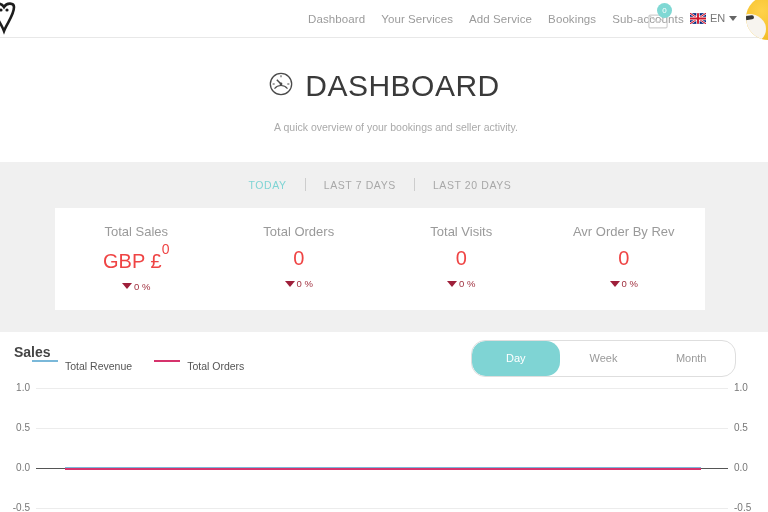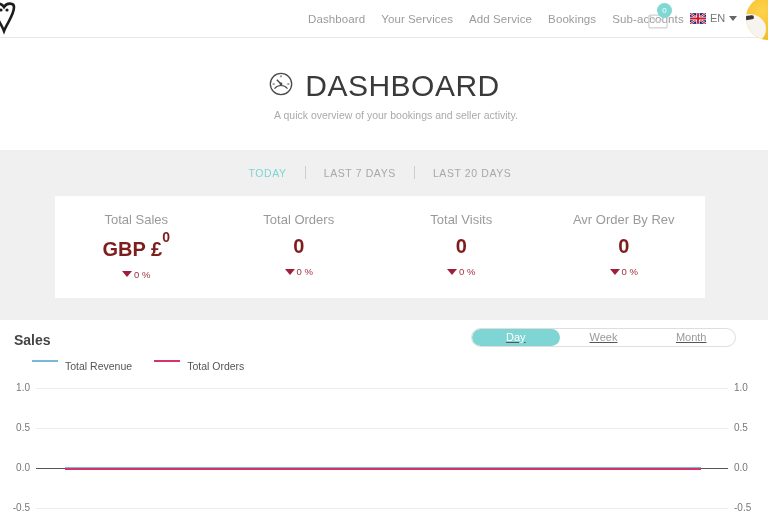--- a/index.html
+++ b/index.html
@@ -123,21 +123,21 @@
     gap: 11px;
   }
   .title-text {
     font-size: 30px;
     color: #3a3a3a;
     letter-spacing: .5px;
     font-weight: normal;
     margin: 0;
   }
   .subtitle {
-    margin-top: 6px;
+    margin-top: 18px;
     font-size: 10.5px;
     color: #aaaaaa;
     padding-left: 24px;
   }
 
   
   .grey-band {
     margin-top: 29px;
     background: #f0f0f0;
     padding: 16px 8px 22px 0;
@@ -170,23 +170,23 @@
     padding: 16px 0 18px 0;
   }
   .stat { flex: 1; text-align: center; }
   .stat-label {
     font-size: 13px;
     color: #9a9a9a;
     margin-bottom: 8px;
   }
   .stat-value {
     font-size: 20px;
-    color: #7f1d1d;
+    color: #ef4444;
     margin-bottom: 8px;
-    font-weight: bold;
+    font-weight: normal;
   }
   .stat-value sup { font-size: 14px; top: -.45em; position: relative; }
   .stat-delta {
     font-size: 9.5px;
     color: #a0303f;
     display: flex;
     align-items: center;
     justify-content: center;
     gap: 2px;
   }
@@ -208,27 +208,26 @@
     top: 12px;
     font-size: 14px;
     color: #444;
     font-weight: bold;
   }
   .segmented {
     position: absolute;
     left: 471px;
     top: 8px;
     width: 265px;
-    height: 19px;
+    height: 37px;
     border: 1px solid #dedede;
     border-radius: 14px;
     display: flex;
     background: #ffffff;
     overflow: hidden;
-    text-decoration: underline;
   }
   .seg {
     flex: 1;
     font-size: 11px;
     color: #9a9a9a;
     display: flex;
     align-items: center;
     justify-content: center;
     cursor: pointer;
   }

